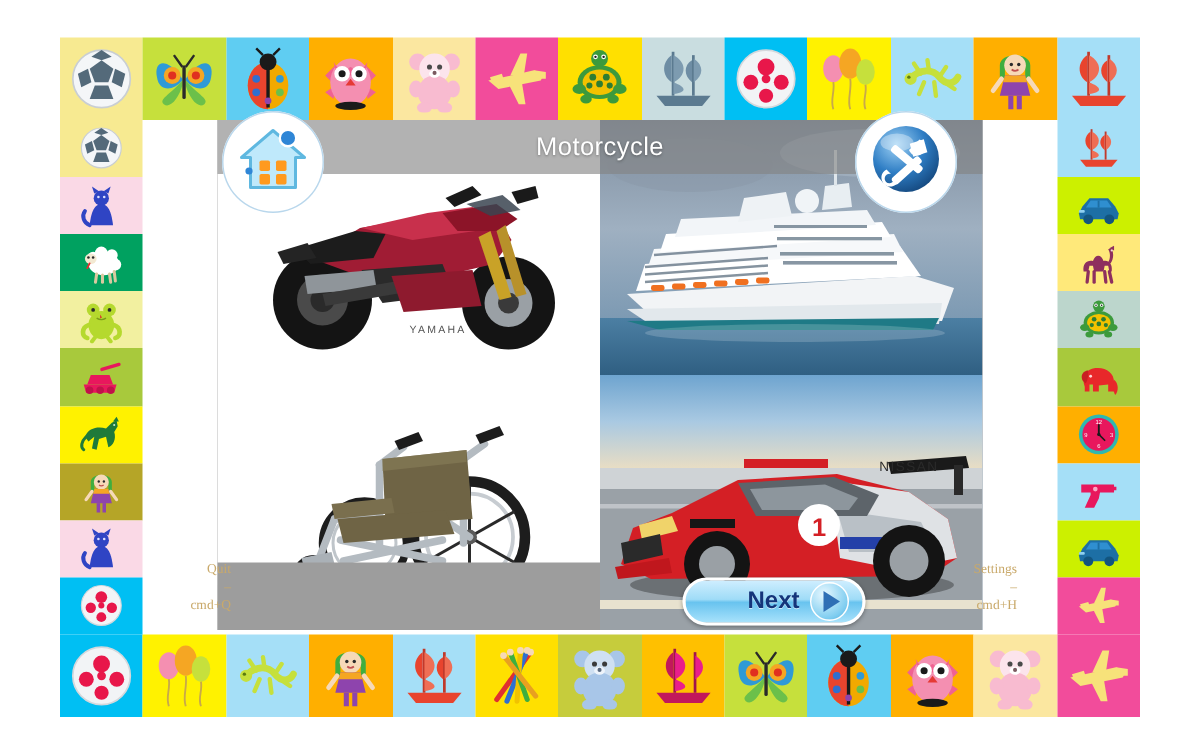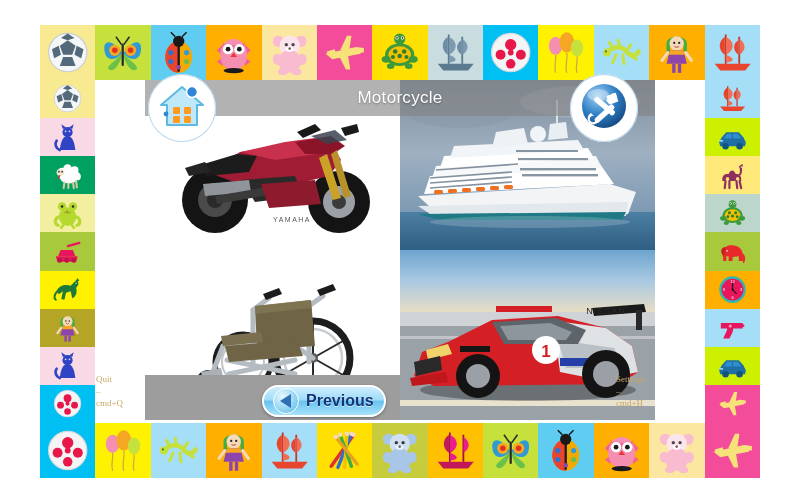--- a/index.html
+++ b/index.html
@@ -59,21 +59,21 @@
                background:radial-gradient(circle at 35% 30%,#e8f8ff,#7fcdf0 70%,#46a8dc);
                border:1.5px solid #ffffff; position:relative;
                display:flex; align-items:center; justify-content:center; }
   .nav-circle .tri{ width:0; height:0; }
   .tri-left{ border-top:7px solid transparent; border-bottom:7px solid transparent;
              border-right:11px solid #2f6fb5; margin-right:2px; }
   .tri-right{ border-top:7px solid transparent; border-bottom:7px solid transparent;
               border-left:11px solid #2f6fb5; margin-left:2px; }
 
   
-  .hint{ position:absolute; z-index:11; text-align:left; color:#c9a96a;
+  .hint{ position:absolute; z-index:11; text-align:right; color:#c9a96a;
          font-size:9px; line-height:12px; font-family:"Liberation Serif", serif; }
   #quit-hint{ left:96px; top:373px; width:58px; }
   #settings-hint{ left:616px; top:373px; width:62px; }
   .hint .dash{ display:block; font-size:9px; }
 </style>
 </head>
 <body>
 
 <div id="app">
 
@@ -959,27 +959,27 @@
 
         <g fill="#ffffff">
           <rect x="13" y="22" width="25" height="5.5" rx="2" transform="rotate(40 25 25)"></rect>
           <path d="M12 32 a6 6 0 1 0 8 8 l-3 -3 a3.2 3.2 0 1 1 -2 -2 Z"></path>
           <path d="M34 12 a5.5 5.5 0 1 1 -7 7 Z"></path>
         </g>
       </svg>
     </span>
   </div>
 
-  <div class="nav-btn" id="prev-btn">
+
+  <div class="nav-btn" id="next-btn">
+    <span class="nav-label">Next</span>
     <span class="nav-circle">
-      <span class="tri tri-left"></span>
+      <span class="tri tri-right"></span>
     </span>
-    <span class="nav-label">Previous</span>
   </div>
-
 
   <div class="hint" id="quit-hint">
     <span>Quit</span>
     <span class="dash">–</span>
     <span>cmd+Q</span>
   </div>
 
   <div class="hint" id="settings-hint">
     <span>Settings</span>
     <span class="dash">–</span>

